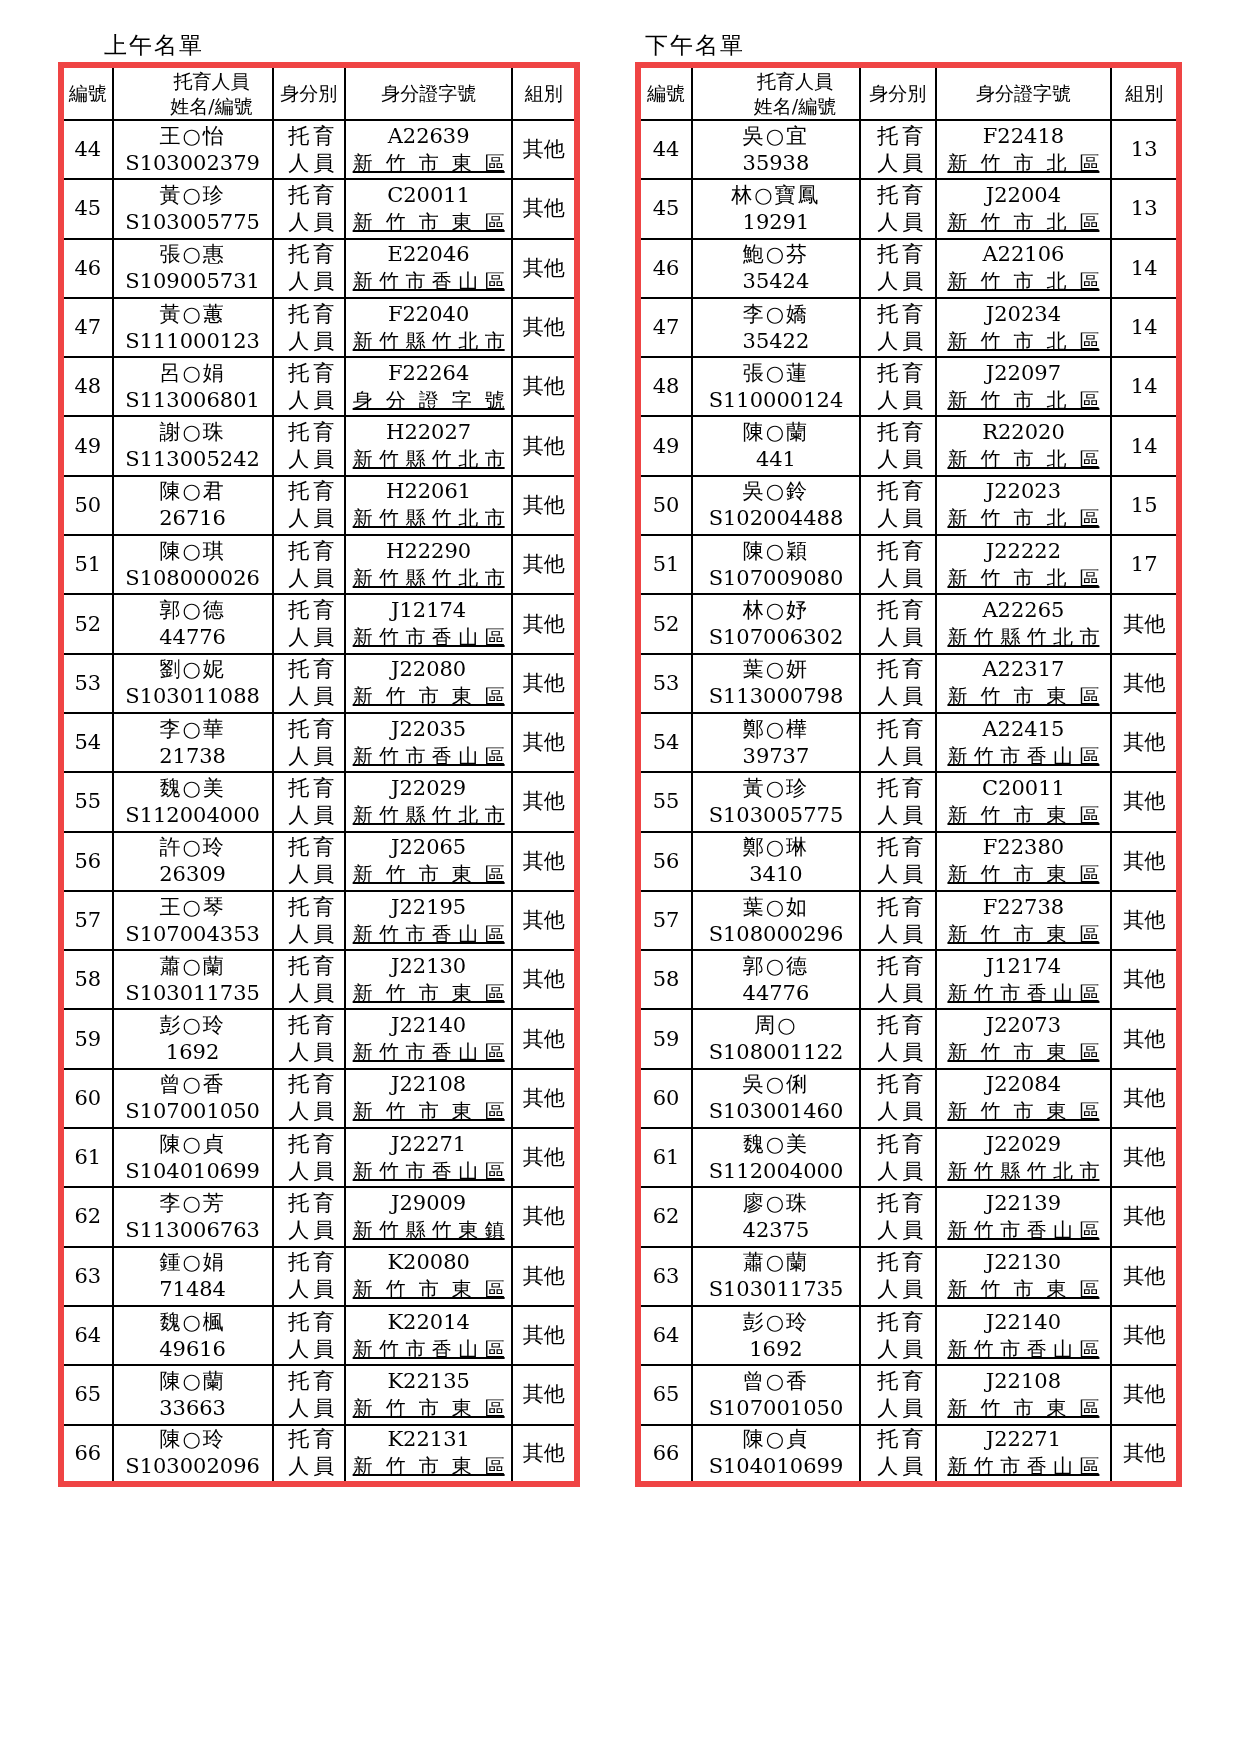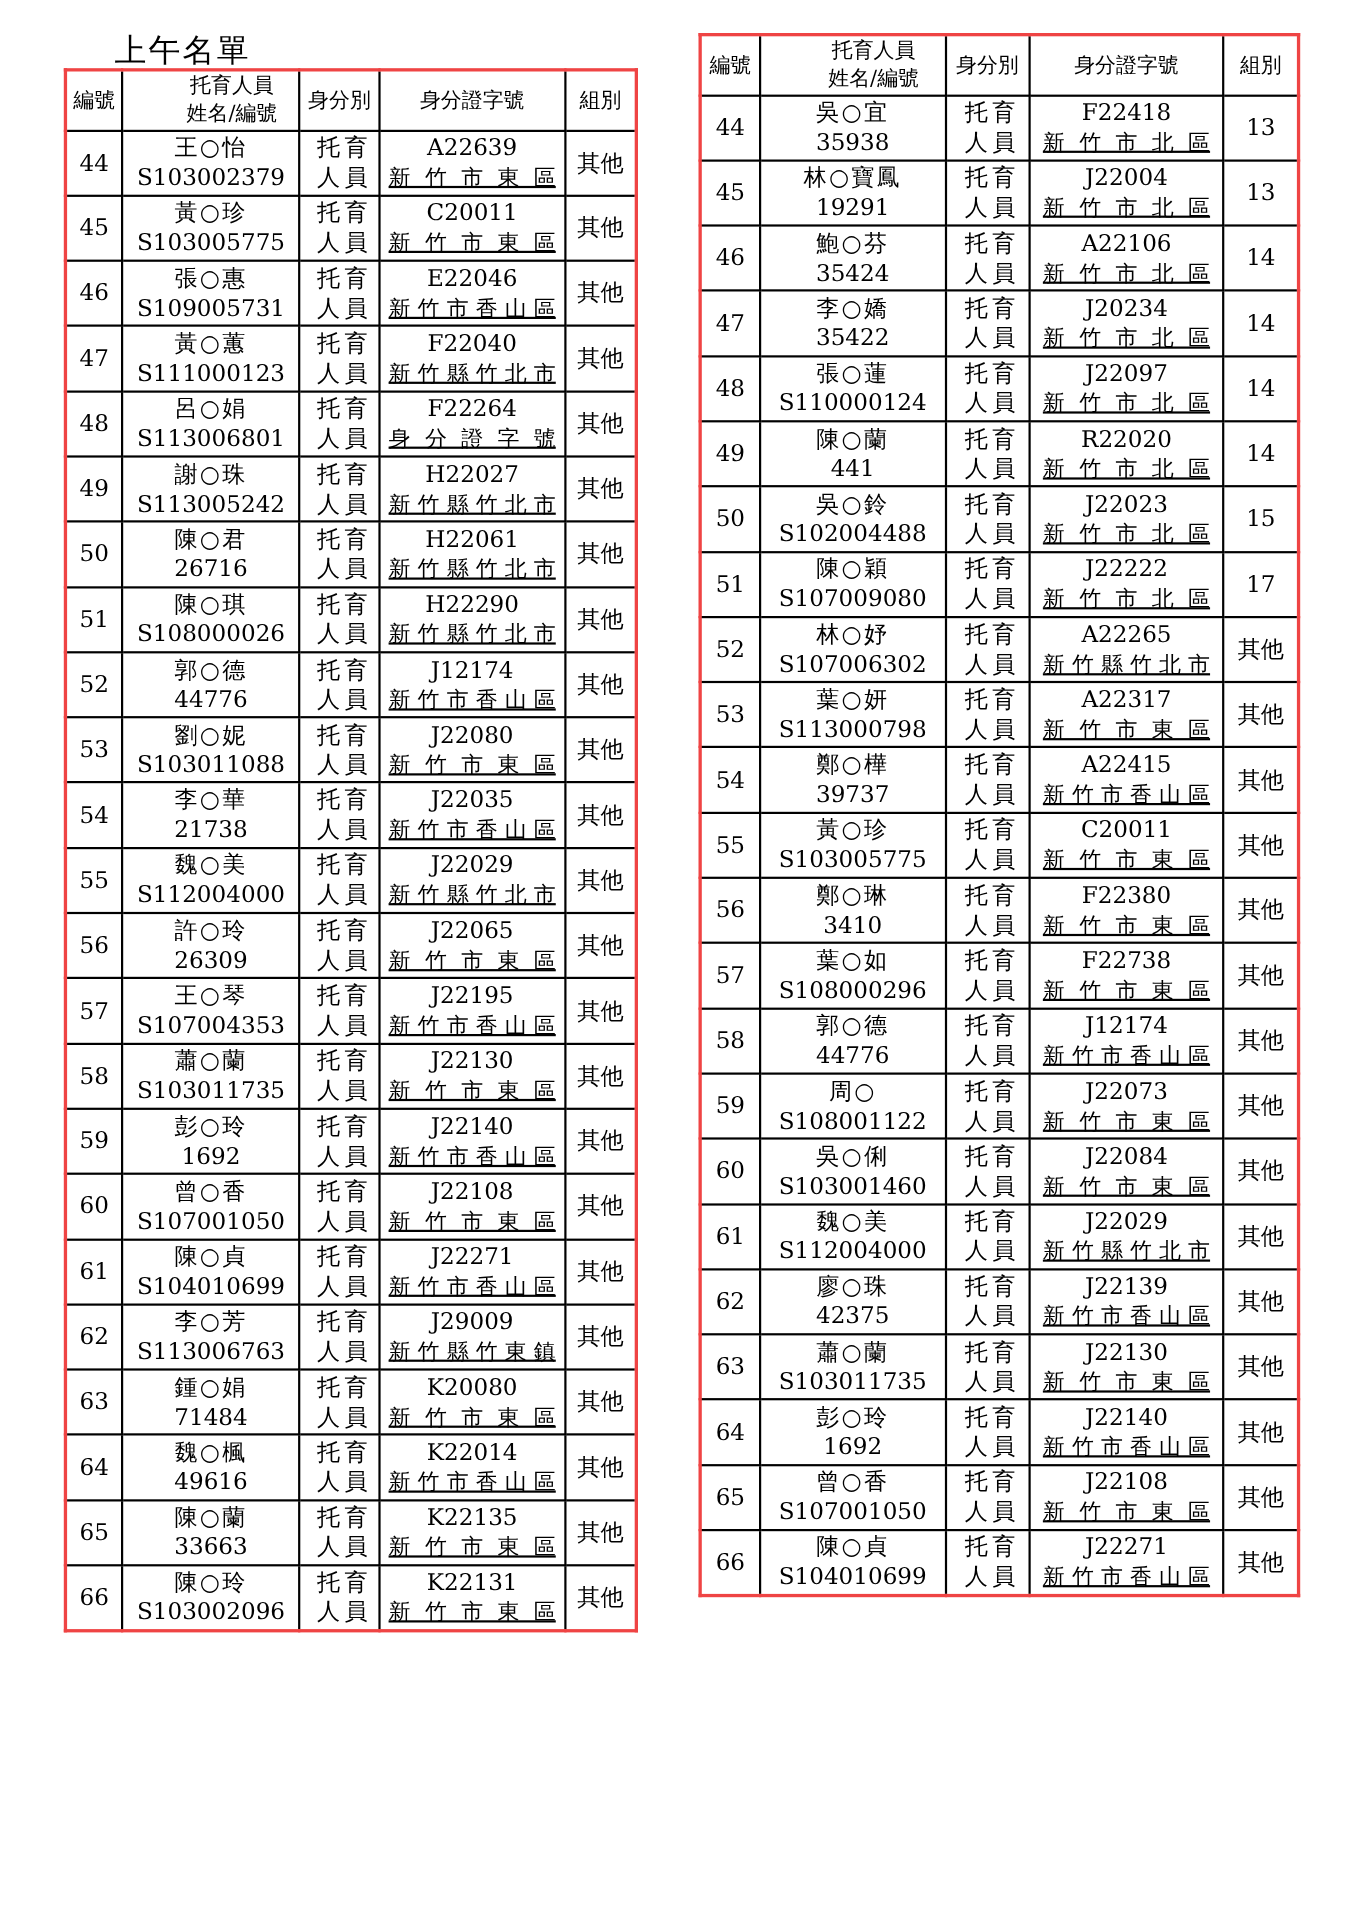--- a/index.html
+++ b/index.html
@@ -19,33 +19,33 @@
   .tables-wrap {
     position: absolute;
     top: 30px;
     left: 58px;
     display: flex;
     gap: 55px;
   }
   .table-block { width: 522px; }
   .table-block.right { width: 547px; }
   .list-title {
-    font-size: 29px;
+    font-size: 23px;
     line-height: 30px;
     height: 32px;
     letter-spacing: 2px;
   }
   .table-block.left .list-title { margin-left: 46px; }
   .table-block.right .list-title { margin-left: 10px; }
 
   table.roster {
     border-collapse: collapse;
     table-layout: fixed;
     width: 100%;
-    border: 3px solid #ef4444;
+    border: 6px solid #ef4444;
   }
   table.roster th, table.roster td {
     border: 2px solid #000;
     text-align: center;
     vertical-align: middle;
     padding: 0;
     font-weight: normal;
     overflow: hidden;
   }
   col.c-no    { width: 10.0%; }
@@ -578,20 +578,21 @@
               </td>
               <td class="c-group">
                 <div class="line l1">其他</div>
               </td>
             </tr>
           </tbody>
       </table>
     </div>
 
     <div class="table-block right">
+      <div class="list-title">下午名單</div>
       <table class="roster">
         <colgroup>
           <col class="c-no">
             <col class="c-name">
             <col class="c-ident">
             <col class="c-id">
             <col class="c-group">
         </colgroup>
         <thead>
           <tr>

